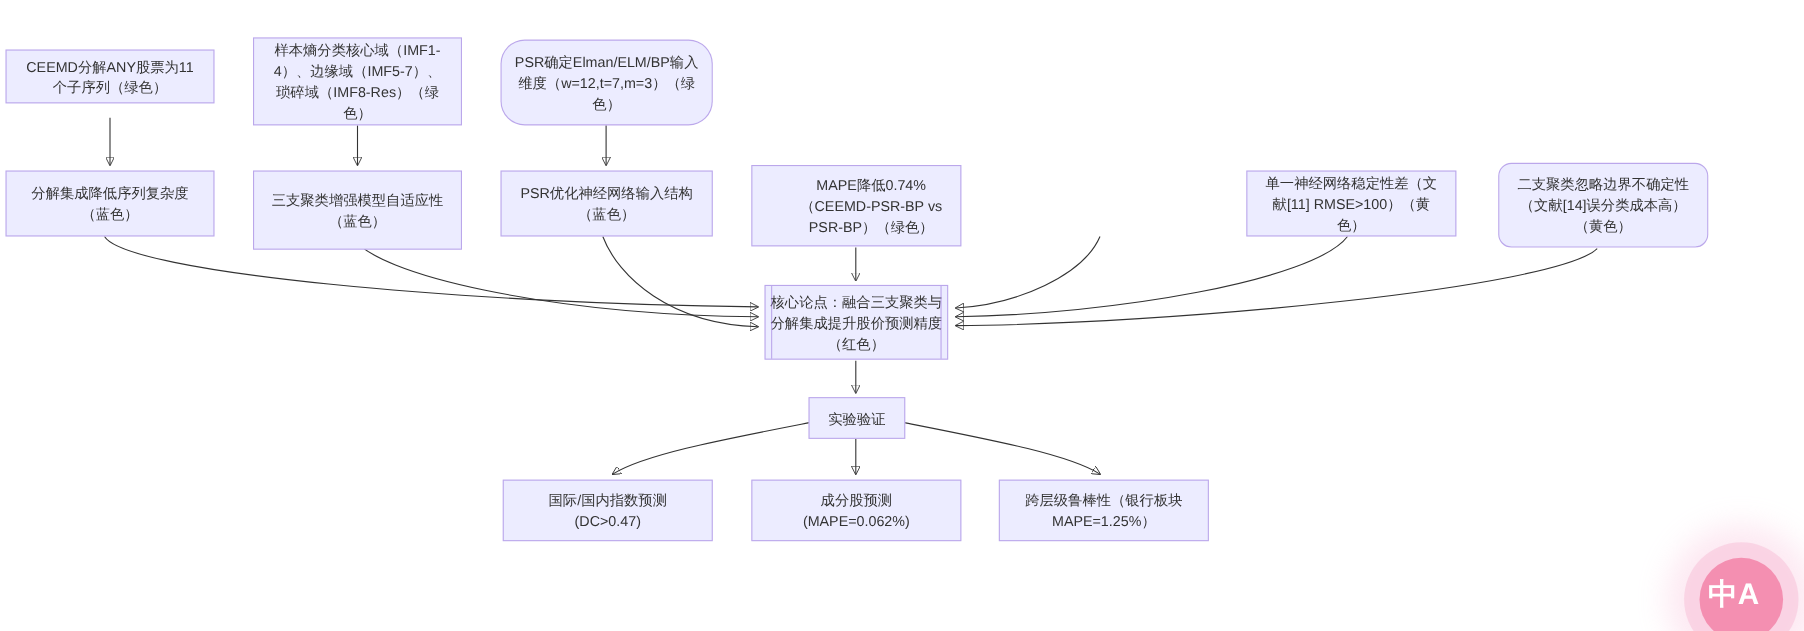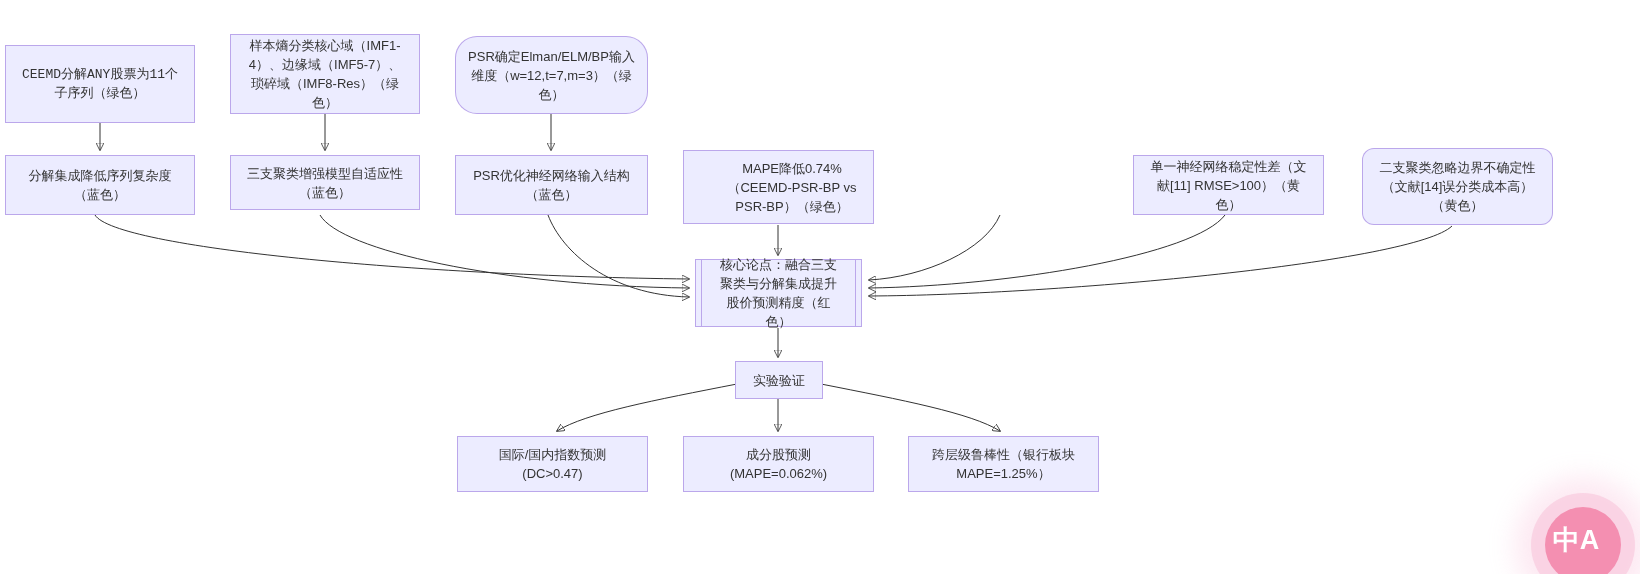--- a/index.html
+++ b/index.html
@@ -15,21 +15,21 @@
     box-sizing: border-box;
     background: #ECECFF;
     border: 1px solid rgba(147,112,219,0.55);
     display: flex; align-items: center; justify-content: center;
     text-align: center;
     font-size: 13px; line-height: 19px;
     padding: 6px 12px;
     white-space: pre-line;
     z-index: 2;
   }
-  .node.subroutine { padding: 6px 22px; }
+  .node.subroutine { padding: 6px 3px; }
   .node.subroutine::before, .node.subroutine::after {
     content: ""; position: absolute; top: 0; bottom: 0; width: 1px;
     background: rgba(147,112,219,0.55);
   }
   .node.subroutine::before { left: 5px; }
   .node.subroutine::after { right: 5px; }
   #edges { position: absolute; inset: 0; z-index: 1; pointer-events: none; }
   #edges path { fill: none; stroke: #333333; stroke-width: 1; }
   #lang-badge {
     position: absolute;
@@ -64,27 +64,27 @@
     <path d="M778,225 L778,255" marker-end="url(#arrow)"></path>
     <path d="M1000,215 C985,250 925,277 869,280" marker-end="url(#arrow)"></path>
     <path d="M1225,215 C1195,255 1010,286 869,288" marker-end="url(#arrow)"></path>
     <path d="M1452,226 C1415,262 1060,295 869,296" marker-end="url(#arrow)"></path>
     <path d="M778,328 L778,357" marker-end="url(#arrow)"></path>
     <path d="M737,384 C655,400 586,413 557,431" marker-end="url(#arrow)"></path>
     <path d="M778,399 L778,431" marker-end="url(#arrow)"></path>
     <path d="M821,384 C902,400 971,413 1000,431" marker-end="url(#arrow)"></path>
   </svg>
 
-  <div class="node" style="left:5px;   top:45px;  width:190px; height:78px;font-family:Liberation Mono, monospace;">CEEMD分解ANY股票为11个子序列（绿色）</div>
+  <div class="node" style="left:5px;   top:45px;  width:190px; height:49px;">CEEMD分解ANY股票为11个子序列（绿色）</div>
   <div class="node" style="left:230px; top:34px;  width:190px; height:80px;">样本熵分类核心域（IMF1-4）、边缘域（IMF5-7）、琐碎域（IMF8-Res）（绿色）</div>
   <div class="node" style="left:455px; top:36px;  width:193px; height:78px;border-radius:22px;">PSR确定Elman/ELM/BP输入维度（w=12,t=7,m=3）（绿色）</div>
 
   <div class="node" style="left:5px;   top:155px; width:190px; height:60px;">分解集成降低序列复杂度
 （蓝色）</div>
-  <div class="node" style="left:230px; top:155px; width:190px; height:55px;">三支聚类增强模型自适应性
+  <div class="node" style="left:230px; top:155px; width:190px; height:72px;">三支聚类增强模型自适应性
 （蓝色）</div>
   <div class="node" style="left:455px; top:155px; width:193px; height:60px;">PSR优化神经网络输入结构
 （蓝色）</div>
   <div class="node" style="left:683px; top:150px; width:191px; height:74px;padding-left:39px;">MAPE降低0.74%（CEEMD-PSR-BP vs PSR-BP）（绿色）</div>
   <div class="node" style="left:1133px; top:155px; width:191px; height:60px;">单一神经网络稳定性差（文献[11] RMSE&gt;100）（黄色）</div>
   <div class="node" style="left:1362px; top:148px; width:191px; height:77px;border-radius:12px;">二支聚类忽略边界不确定性
 （文献[14]误分类成本高）
 （黄色）</div>
 
   <div class="node subroutine" style="left:695px; top:259px; width:167px; height:68px;">核心论点：融合三支聚类与分解集成提升股价预测精度（红色）</div>

